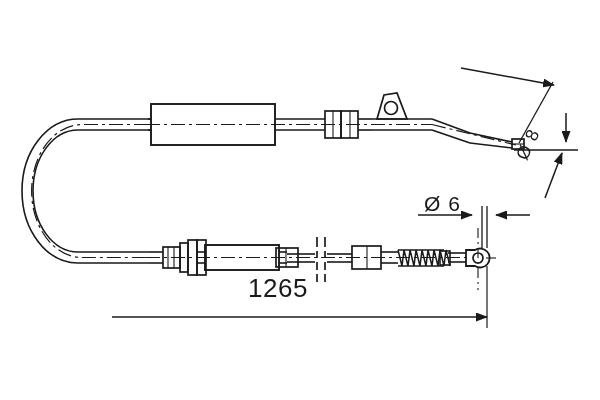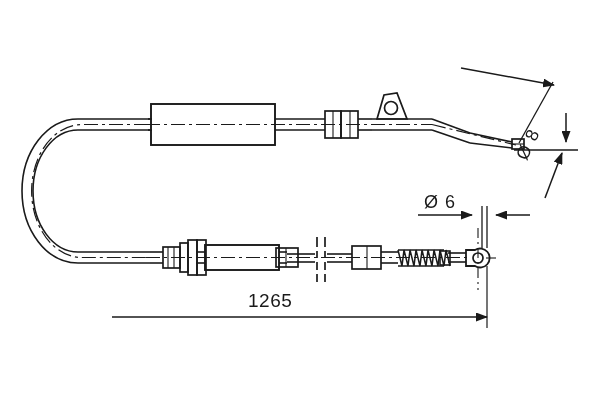--- a/index.html
+++ b/index.html
@@ -26,28 +26,28 @@
   .dim-text {
     position: absolute;
     font-family: "Liberation Sans", sans-serif;
     color: #1a1a1a;
     white-space: nowrap;
     line-height: 1;
     user-select: none;
   }
   #label-length {
     left: 248px;
-    top: 291px;
-    font-size: 19px;
+    top: 275px;
+    font-size: 26px;
     letter-spacing: 0.5px;
   }
   #label-dia6 {
     left: 424px;
     top: 193px;
-    font-size: 18px;
+    font-size: 21px;
     letter-spacing: 1px;
   }
   #label-dia8 {
     left: 513px;
     top: 155px;
     font-size: 18px;
     letter-spacing: 1px;
     transform: rotate(-65deg);
     transform-origin: left top;
   }

